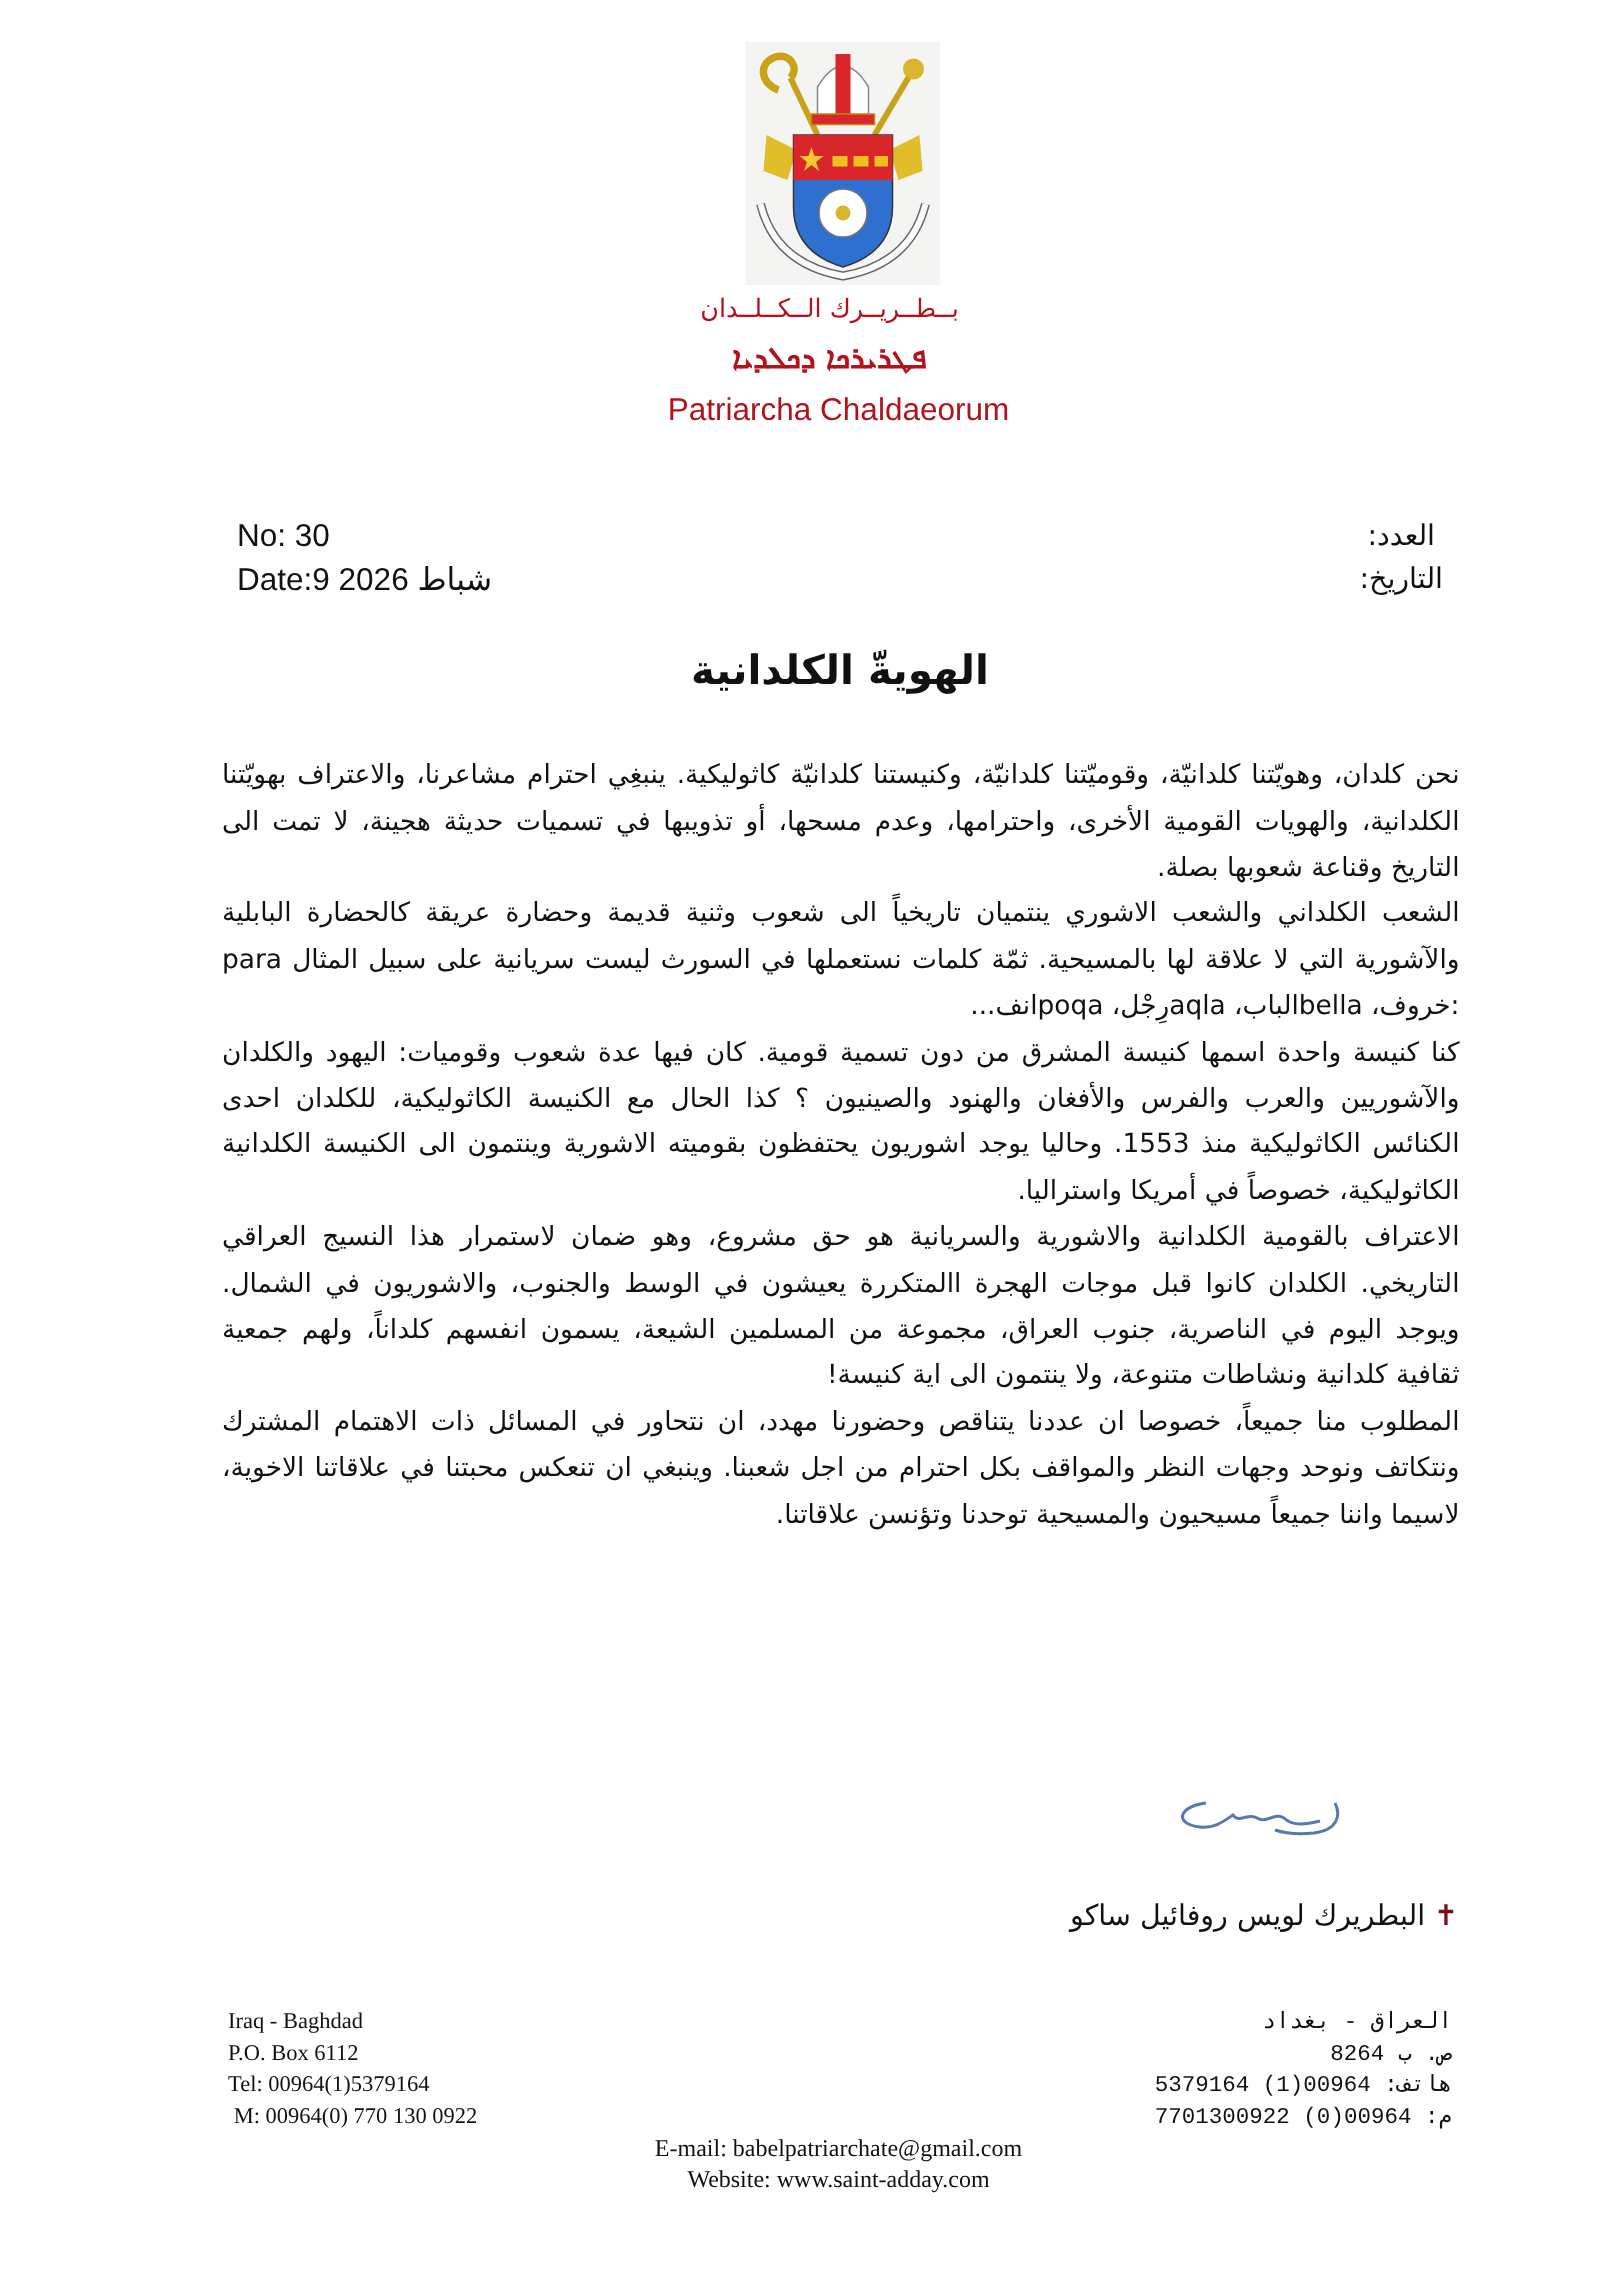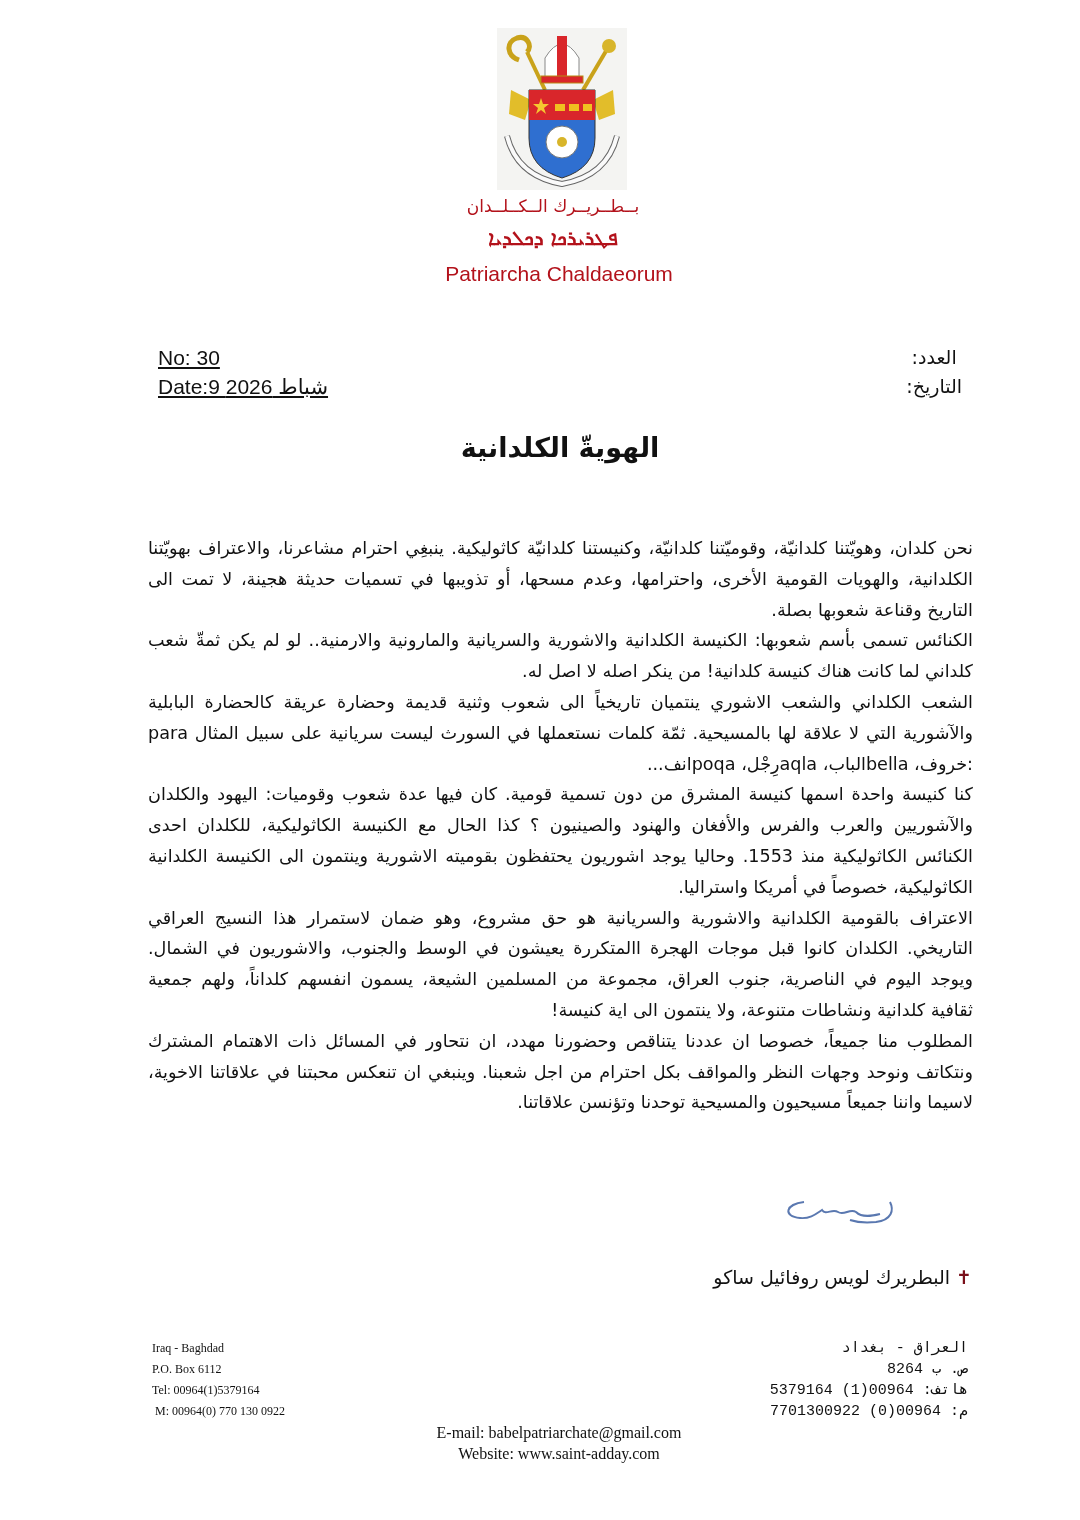--- a/index.html
+++ b/index.html
@@ -5,33 +5,33 @@
   html, body { margin: 0; padding: 0; background: #ffffff; }
   body { width: 1080px; height: 1520px; position: relative; overflow: hidden;
          font-family: "DejaVu Sans", sans-serif; color: #111; }
   .crest { position: absolute; left: 497px; top: 28px; width: 130px; height: 162px; }
   .hdr-ar { position: absolute; left: 0; width: 1060px; text-align: center; color: #b3121b; padding-left: 23px; }
   .hdr-ar1 { top: 196px; font-size: 17px; letter-spacing: 3px; font-family: "DejaVu Sans", sans-serif; }
   .hdr-syr { top: 226px; font-size: 20px; font-weight: bold; letter-spacing: 2px; font-family: "DejaVu Sans", sans-serif; }
   .hdr-lat { position: absolute; top: 262px; left: 0; width: 1118px; text-align: center;
              color: #b3121b; font-size: 21px; font-family: "Liberation Sans", sans-serif; }
   .meta-left { position: absolute; left: 158px; top: 343px; font-family: "Liberation Sans", sans-serif;
-               font-size: 21px; line-height: 29px; direction: ltr; text-decoration: underline; }
+               font-size: 21px; line-height: 29px; direction: ltr; }
   .meta-right { position: absolute; right: 118px; top: 343px; font-family: "DejaVu Sans", sans-serif;
                 font-size: 19px; line-height: 29px; direction: rtl; text-align: center; }
   .title { position: absolute; left: 0; top: 432px; width: 1120px; text-align: center;
            font-size: 27px; font-weight: bold; direction: rtl; }
   .body { position: absolute; left: 148px; top: 502px; width: 825px; direction: rtl; text-align: justify;
-          font-family: "DejaVu Sans", sans-serif; font-size: 17.6px; line-height: 30.8px; margin-top: 31px; }
+          font-family: "DejaVu Sans", sans-serif; font-size: 17.6px; line-height: 30.8px; }
   .body p { margin: 0; text-align-last: right; }
   .sig { position: absolute; left: 780px; top: 1196px; width: 130px; height: 32px; }
   .signer { position: absolute; right: 108px; top: 1266px; direction: rtl; font-size: 19px; }
   .signer .cross { color: #7a0f1a; font-weight: bold; margin-left: 6px; }
   .foot-l { position: absolute; left: 152px; top: 1338px; font-family: "Liberation Serif", serif;
-            font-size: 12px; line-height: 21px; direction: ltr; }
+            font-size: 15px; line-height: 21px; direction: ltr; }
   .foot-r { position: absolute; right: 112px; top: 1338px; font-family: Liberation Mono, monospace;
             font-size: 15px; line-height: 21px; direction: rtl; text-align: right; margin-left: 43px; }
   .foot-c { position: absolute; left: 0; width: 1118px; top: 1422px; text-align: center;
             font-family: "Liberation Serif", serif; font-size: 16px; line-height: 21px; }
 </style>
 </head>
 <body>
 
 <svg class="crest" viewBox="0 0 130 162">
   <rect x="0" y="0" width="130" height="162" fill="#f4f4f2"></rect>
@@ -74,21 +74,20 @@
 </div>
 <div class="meta-right">
   <div>العدد:</div>
   <div>التاريخ:</div>
 </div>
 
 <div class="title">الهويةّ الكلدانية</div>
 
 <div class="body">
   <p>نحن كلدان، وهويّتنا كلدانيّة، وقوميّتنا كلدانيّة، وكنيستنا كلدانيّة كاثوليكية. ينبغِي احترام مشاعرنا، والاعتراف بهويّتنا الكلدانية، والهويات القومية الأخرى، واحترامها، وعدم مسحها، أو تذويبها في تسميات حديثة هجينة، لا تمت الى التاريخ وقناعة شعوبها بصلة.</p>
-  <p>الكنائس تسمى بأسم شعوبها: الكنيسة الكلدانية والاشورية والسريانية والمارونية والارمنية.. لو لم يكن ثمةّ شعب كلداني لما كانت هناك كنيسة كلدانية! من ينكر اصله لا اصل له.</p>
   <p>الشعب الكلداني والشعب الاشوري ينتميان تاريخياً الى شعوب وثنية قديمة وحضارة عريقة كالحضارة البابلية والآشورية التي لا علاقة لها بالمسيحية. ثمّة كلمات نستعملها في السورث ليست سريانية على سبيل المثال para :خروف، bellaالباب، aqlaرِجْل، poqaانف...</p>
   <p>كنا كنيسة واحدة اسمها كنيسة المشرق من دون تسمية قومية. كان فيها عدة شعوب وقوميات: اليهود والكلدان والآشوريين والعرب والفرس والأفغان والهنود والصينيون ؟ كذا الحال مع الكنيسة الكاثوليكية، للكلدان احدى الكنائس الكاثوليكية منذ 1553. وحاليا يوجد اشوريون يحتفظون بقوميته الاشورية وينتمون الى الكنيسة الكلدانية الكاثوليكية، خصوصاً في أمريكا واستراليا.</p>
   <p>الاعتراف بالقومية الكلدانية والاشورية والسريانية هو حق مشروع، وهو ضمان لاستمرار هذا النسيج العراقي التاريخي. الكلدان كانوا قبل موجات الهجرة االمتكررة يعيشون في الوسط والجنوب، والاشوريون في الشمال. ويوجد اليوم في الناصرية، جنوب العراق، مجموعة من المسلمين الشيعة، يسمون انفسهم كلداناً، ولهم جمعية ثقافية كلدانية ونشاطات متنوعة، ولا ينتمون الى اية كنيسة!</p>
   <p>المطلوب منا جميعاً، خصوصا ان عددنا يتناقص وحضورنا مهدد، ان نتحاور في المسائل ذات الاهتمام المشترك ونتكاتف ونوحد وجهات النظر والمواقف بكل احترام من اجل شعبنا. وينبغي ان تنعكس محبتنا في علاقاتنا الاخوية، لاسيما واننا جميعاً مسيحيون والمسيحية توحدنا وتؤنسن علاقاتنا.</p>
 </div>
 
 <svg class="sig" viewBox="0 0 130 32">
   <path d="M24 6 C6 8 2 20 20 22 C30 23 36 18 42 14 C46 20 52 12 58 16 C64 20 70 12 76 16 C82 22 92 20 100 18" fill="none" stroke="#5a78b0" stroke-width="2"></path>
   <path d="M110 6 C114 14 112 24 96 26 C86 27 76 26 70 24" fill="none" stroke="#5a78b0" stroke-width="2"></path>
 </svg>

